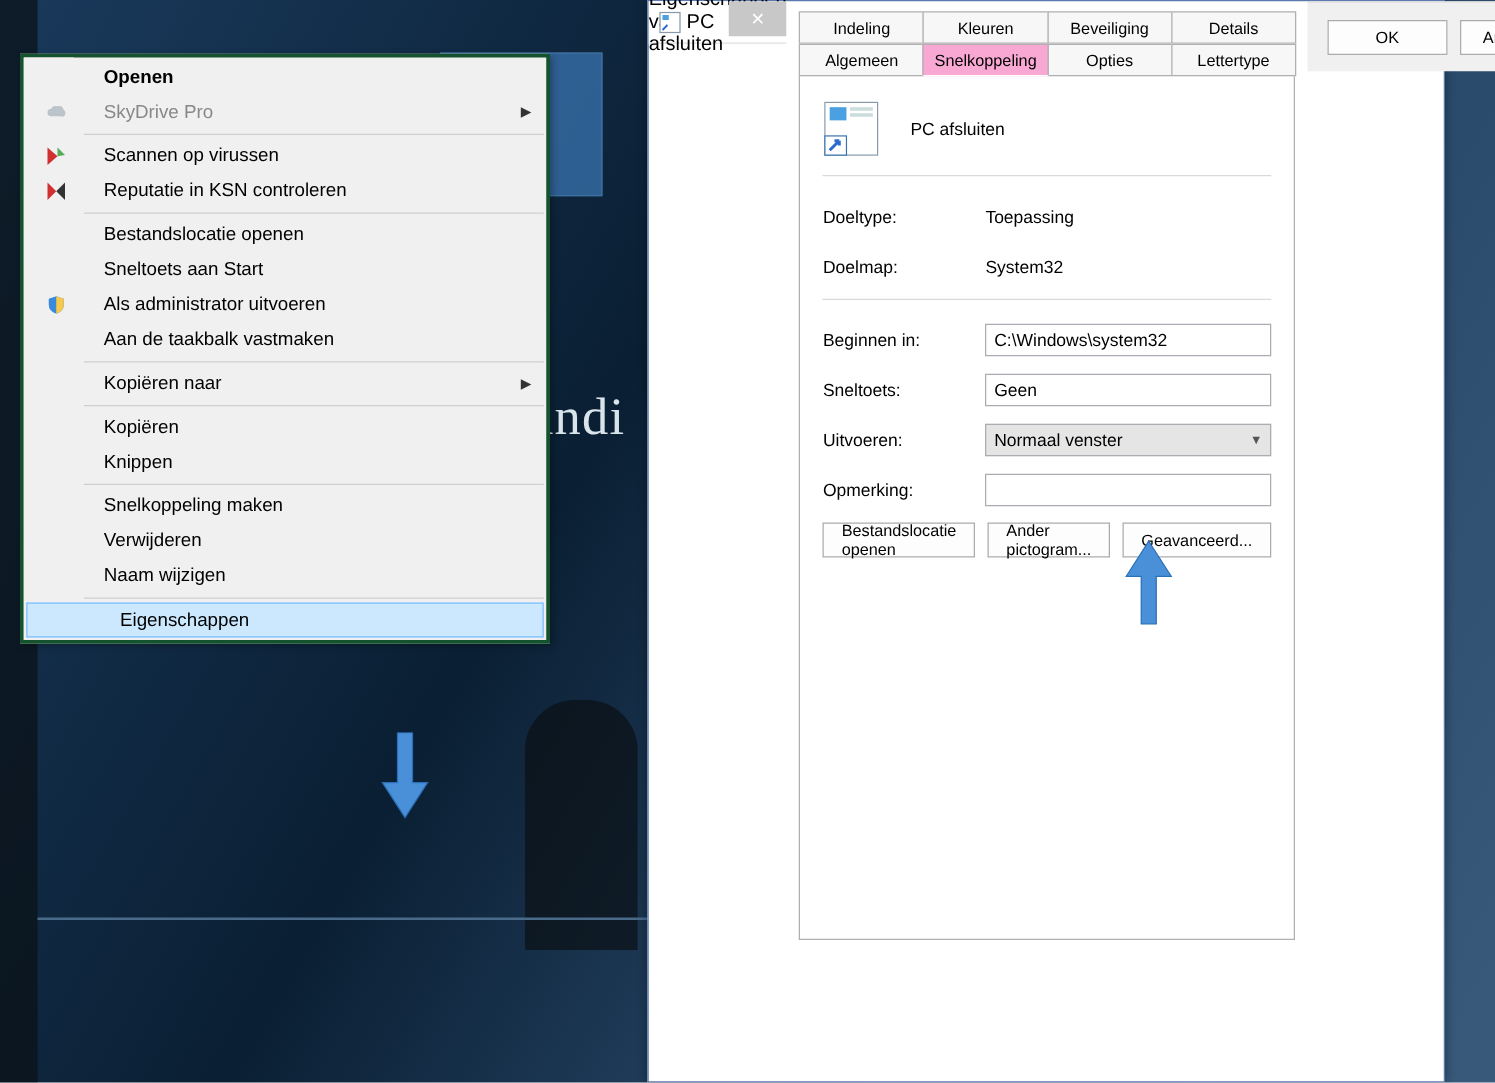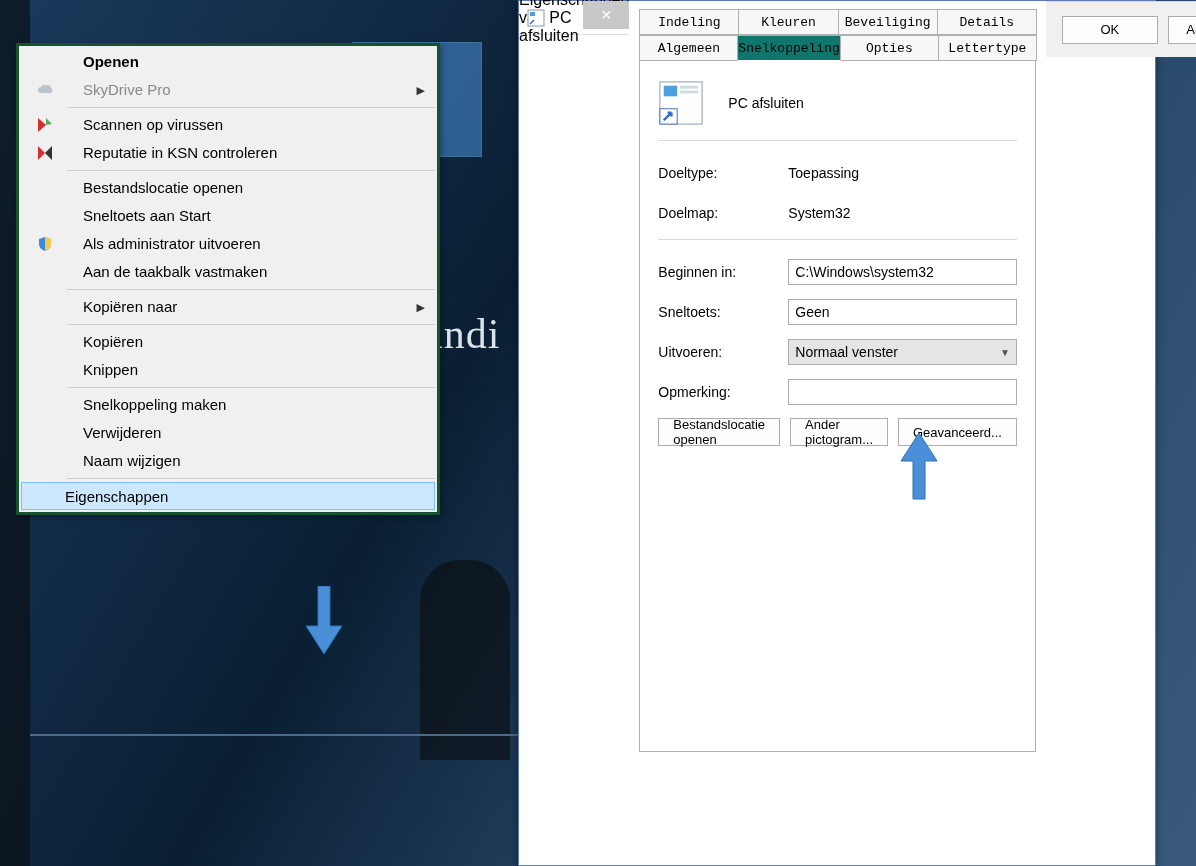--- a/index.html
+++ b/index.html
@@ -28,21 +28,21 @@
   
   .ctx-menu {
     position:absolute; left:16px; top:43px; width:424px;
     background:#f0f0f0; border:3px solid #14532d; box-shadow:2px 2px 6px rgba(0,0,0,0.3);
     padding:2px 0;
   }
   .ctx-menu .band { position:absolute; left:0; top:0; bottom:0; width:40px; background:#f0f0f0; border-right:none;}
   .ctx-item { position:relative; height:28px; line-height:28px; padding-left:64px; padding-right:20px; color:#000; cursor:default; font-size:15px;}
   .ctx-item.bold { font-weight:bold; }
   .ctx-item.disabled { color:#888; }
-  .ctx-item.highlight { background:#cce8ff; border:1px solid #7abeff; margin:0 2px; padding-left:43px;}
+  .ctx-item.highlight { background:#cce8ff; border:1px solid #7abeff; margin:0 2px; padding-left:74px;}
   .ctx-sep { height:1px; background:#d0d0d0; margin:3px 2px 3px 48px; }
   .ctx-icon { position:absolute; left:16px; top:4px; width:20px; height:20px; display:flex; align-items:center; justify-content:center;}
   .sub-arrow { position:absolute; right:12px; top:0; font-size:11px; color:#333;}
 
   
   .arrow-down {
     position:absolute; width:40px; height:70px;
   }
   .arrow-down svg { width:100%; height:100%; }
 
@@ -52,29 +52,29 @@
     background:#fff; border:1px solid #5a7ab0; box-shadow:0 0 8px rgba(0,0,0,0.4);
     display:flex; flex-direction:row;
   }
   .dlg-title {
     height:34px; background:#fff; display:flex; align-items:center; justify-content:center;
     border-bottom:1px solid #e0e0e0; position:relative; font-size:16px;
   }
   .dlg-title .sys-icon { position:absolute; left:8px; top:8px; width:18px; height:18px; }
   .dlg-close { position:absolute; right:0; top:0; width:46px; height:28px; background:#c8c8c8; color:#fff; display:flex; align-items:center; justify-content:center; font-size:14px; cursor:pointer;}
   .dlg-body { flex:1; padding:8px 10px 0 10px; position:relative;}
-  .tabs { display:flex; flex-wrap:wrap;font-family:Liberation Mono, monospace; }
+  .tabs { display:flex; flex-wrap:wrap; }
   .tabrow { display:flex; width:100%; }
   .tab {
     flex:1; height:26px; border:1px solid #b0b0b0; background:#f7f7f7;
     display:flex; align-items:center; justify-content:center; font-size:13px;
     margin-right:-1px; cursor:pointer;
   }
   .tab.back { border-bottom:1px solid #b0b0b0;}
-  .tab.active { background:#0f766e; border-bottom:1px solid #fff; position:relative; z-index:2;text-align:center;}
+  .tab.active { background:#f9a8d4; border-bottom:1px solid #fff; position:relative; z-index:2;text-align:center;}
   .tab-panel {
     border:1px solid #b0b0b0; border-top:none; background:#fff;
     padding:20px 18px 14px 18px; margin-top:-1px; height:692px;
   }
   .hdr-row { display:flex; align-items:center; margin-bottom:14px;}
   .hdr-row .big-icon { width:46px; height:46px; margin-right:24px;}
   .hdr-row .name { font-size:14px; }
   .fsep { height:1px; background:#d9d9d9; margin:10px 0 16px 0;}
   .form-row { display:flex; align-items:center; height:32px; margin-bottom:8px;}
   .form-row .lbl { width:130px; font-size:14px;}

